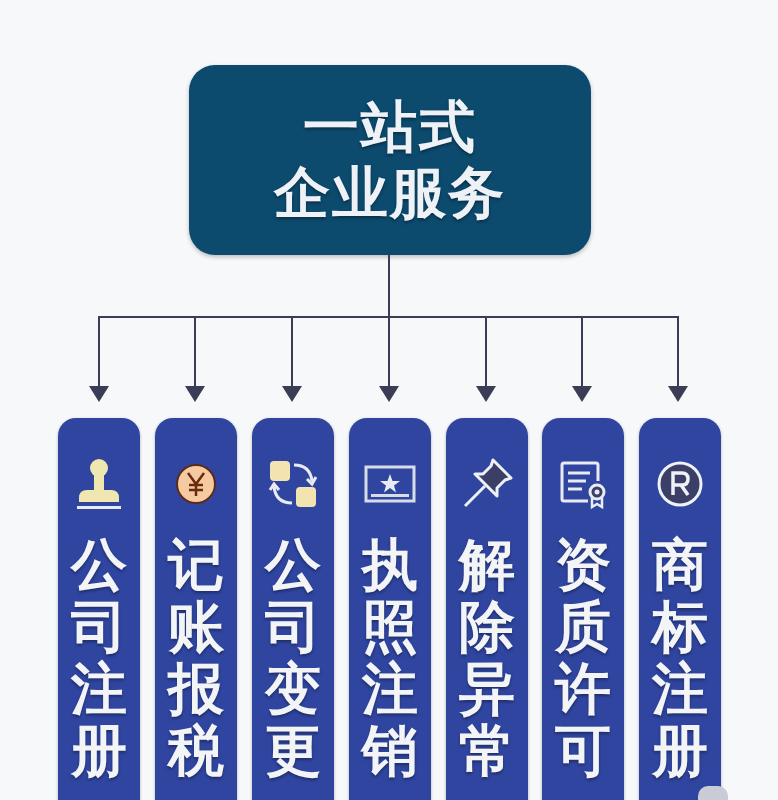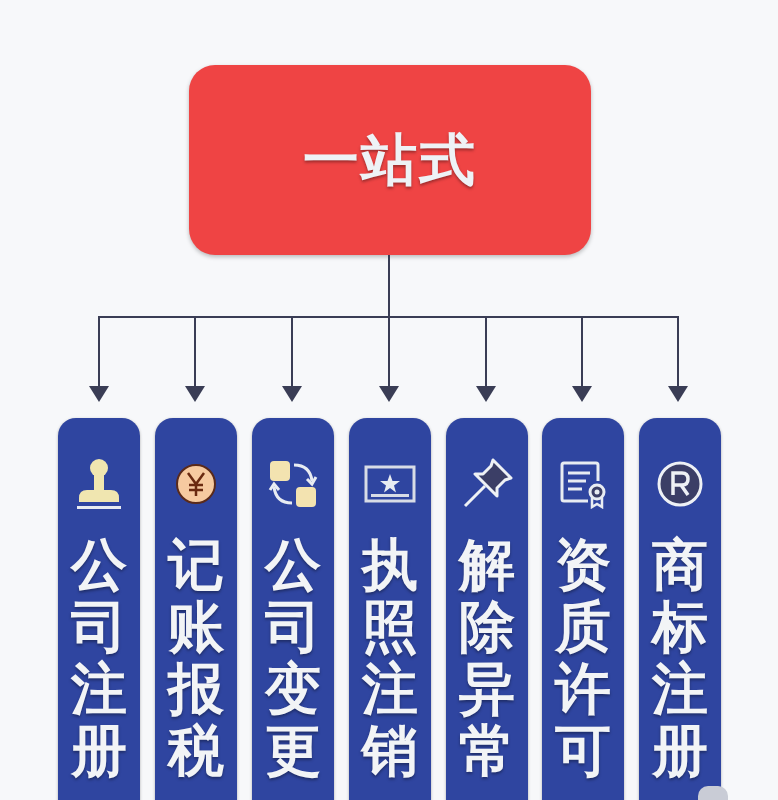--- a/index.html
+++ b/index.html
@@ -1,31 +1,32 @@
 <!DOCTYPE html>
 <html><head>
 <meta charset="utf-8">
 <style>
   html,body{margin:0;padding:0;}
   body{width:778px;height:800px;background:#f7f8fa;position:relative;overflow:hidden;font-family:"DejaVu Sans",sans-serif;}
-  .top{position:absolute;left:189px;top:65px;width:402px;height:190px;background:#ef4444;border-radius:26px;box-shadow:0 2px 4px rgba(0,0,0,.25);display:flex;flex-direction:column;align-items:center;justify-content:center;}
+  .top{position:absolute;left:189px;top:65px;width:402px;height:190px;background:#0c4a6e;border-radius:26px;box-shadow:0 2px 4px rgba(0,0,0,.25);display:flex;flex-direction:column;align-items:center;justify-content:center;}
   .top span{color:#eef2f6;font-weight:bold;font-size:56px;line-height:66px;letter-spacing:2px;text-shadow:0 2px 3px rgba(0,0,0,.35);}
   .line{position:absolute;background:#3a3d55;}
   .arrow{position:absolute;width:0;height:0;border-left:10px solid transparent;border-right:10px solid transparent;border-top:16px solid #3a3d55;}
   .card{position:absolute;top:418px;width:82px;height:400px;background:#2f45a0;border-radius:18px;box-shadow:0 1px 3px rgba(0,0,0,.3);display:flex;flex-direction:column;align-items:center;}
   .icon{margin-top:38px;width:56px;height:56px;display:flex;align-items:center;justify-content:center;}
   .label{margin-top:22px;display:flex;flex-direction:column;align-items:center;}
   .label span{color:#f2f4f6;font-weight:bold;font-size:56px;line-height:62px;text-shadow:0 2px 3px rgba(0,0,0,.35);}
   .wm{position:absolute;right:50px;bottom:-8px;width:30px;height:22px;background:#c9ccd6;border-radius:10px 10px 0 0;}
 </style>
 </head>
 <body>
 
 <div class="top">
   <span>一站式</span>
+  <span>企业服务</span>
 </div>
 
 <div class="line" style="left:388px;top:255px;width:2px;height:62px;"></div>
 <div class="line" style="left:98px;top:316px;width:581px;height:2px;"></div>
 
 <div class="line" style="left:98px;top:316px;width:2px;height:72px;"></div>
 <div class="arrow" style="left:89px;top:386px;"></div>
 <div class="line" style="left:194px;top:316px;width:2px;height:72px;"></div>
 <div class="arrow" style="left:185px;top:386px;"></div>
 <div class="line" style="left:291px;top:316px;width:2px;height:72px;"></div>

